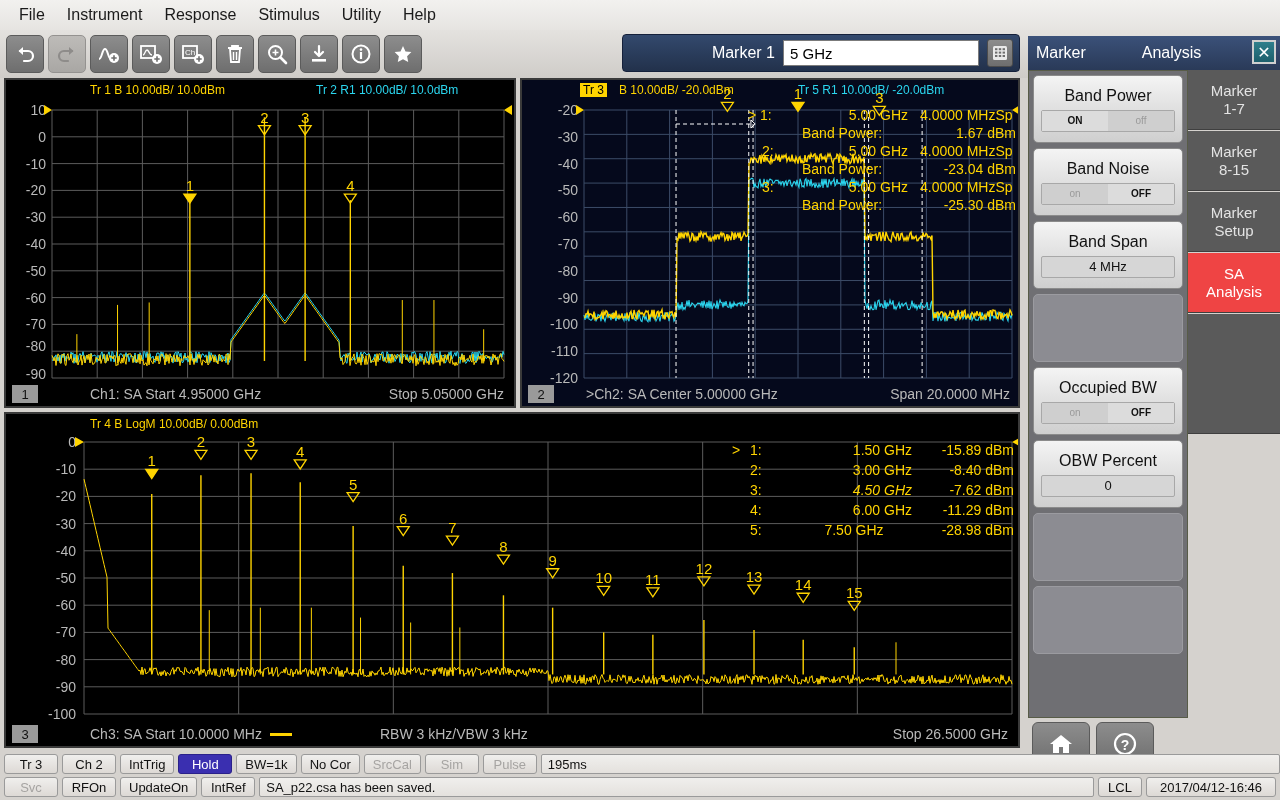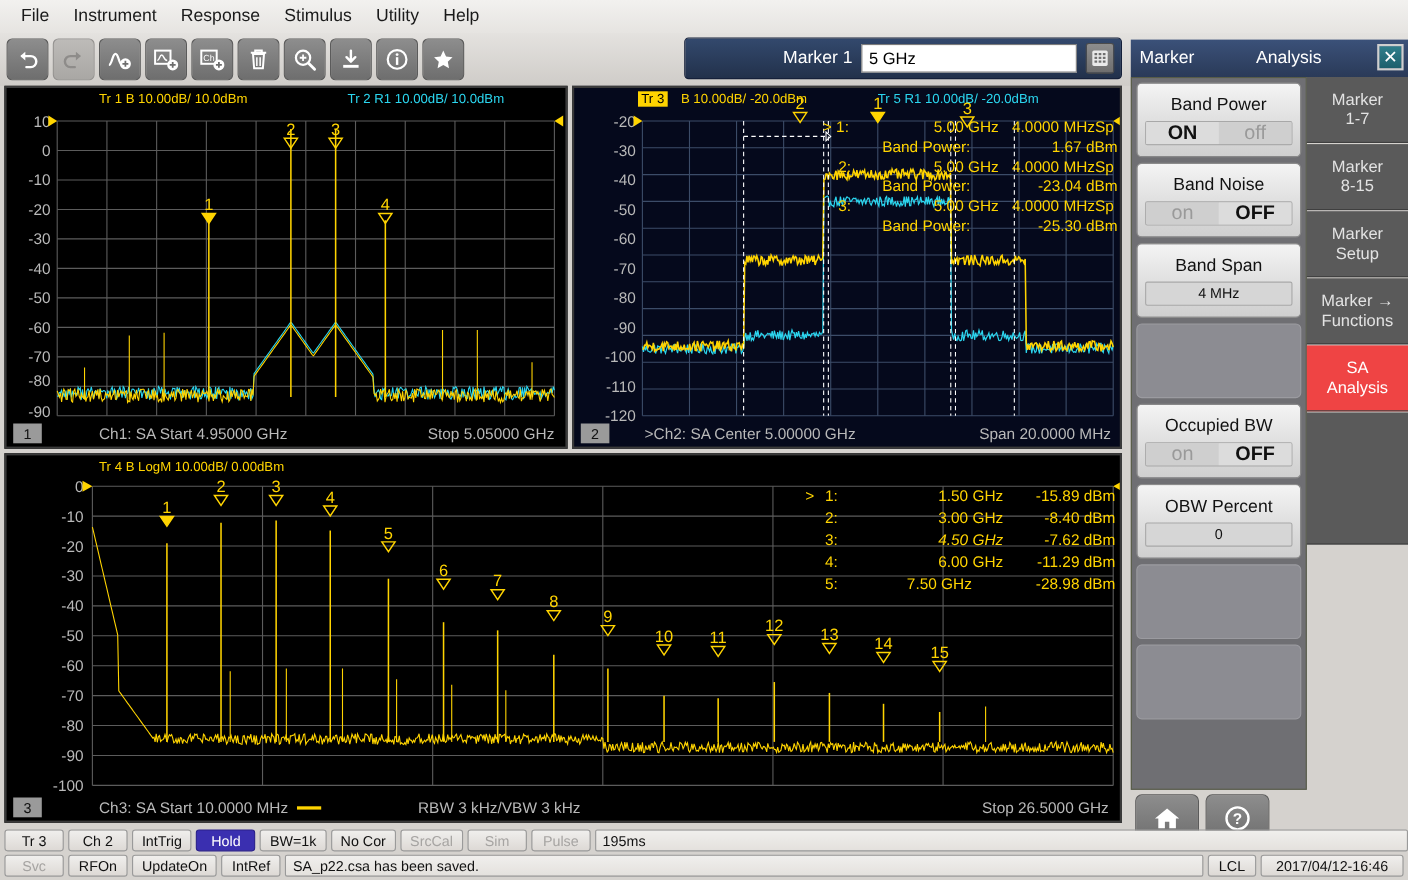--- a/index.html
+++ b/index.html
@@ -99,21 +99,21 @@
   }
   .softbtn {
     height: 68px; border-radius: 5px; border: 1px solid #8b8b8b;
     background: linear-gradient(#f4f4f4 0%, #e2e2e2 45%, #cfcfcf 100%);
     display: flex; flex-direction: column; align-items: center; justify-content: center; gap: 5px;
   }
   .softbtn.empty { background: #8c8c92; border: 1px solid #9b9ba0; }
   .softbtn-label { font-size: 16px; color: #111; }
   .toggle {
     width: 134px; height: 22px; border: 1px solid #a8a8a8; border-radius: 2px;
-    background: #dcdcdc; display: flex; font-size: 18px;
+    background: #dcdcdc; display: flex; font-size: 10px;
   }
   .toggle > div { flex: 1; display:flex;align-items:center;justify-content:center; }
   .toggle .on-act  { background: #dcdcdc; color: #111; font-weight: bold; }
   .toggle .off-dim { background: #cfcfcf; color: #9a9a9a; }
   .valuebox {
     width: 134px; height: 22px; border: 1px solid #a8a8a8; border-radius: 2px;
     background: #d6d6d6; display:flex;align-items:center;justify-content:center;
     font-size: 13px; color: #111;
   }
   .tabcol {
@@ -574,21 +574,20 @@
           <div class="softbtn-label">OBW Percent</div>
           <div class="valuebox">0</div>
         </div>
         <div class="softbtn empty"></div>
         <div class="softbtn empty"></div>
       </div>
     <div class="tabcol" id="tabcol">
         <div class="tabbtn">Marker<br>1-7</div>
         <div class="tabbtn">Marker<br>8-15</div>
         <div class="tabbtn">Marker<br>Setup</div>
-        <div class="tabbtn">Marker →<br>Functions</div>
         <div class="tabbtn active">SA<br>Analysis</div>
         <div class="tabbtn blank"></div>
       </div>
     <div class="panel-bottom">
       <div class="roundbtn">
         <svg width="26" height="24" viewBox="0 0 26 24">
             <path d="M13 3 L24 12 L21 12 L21 21 L15 21 L15 15 L11 15 L11 21 L5 21 L5 12 L2 12 Z" fill="#fff"></path>
           </svg>
       </div>
       <div class="roundbtn">

